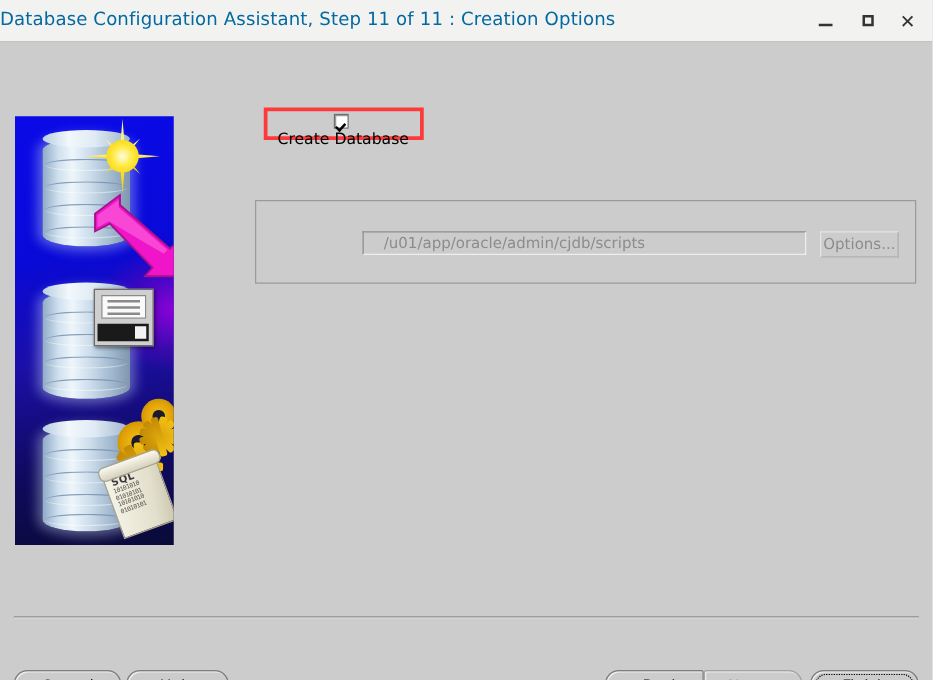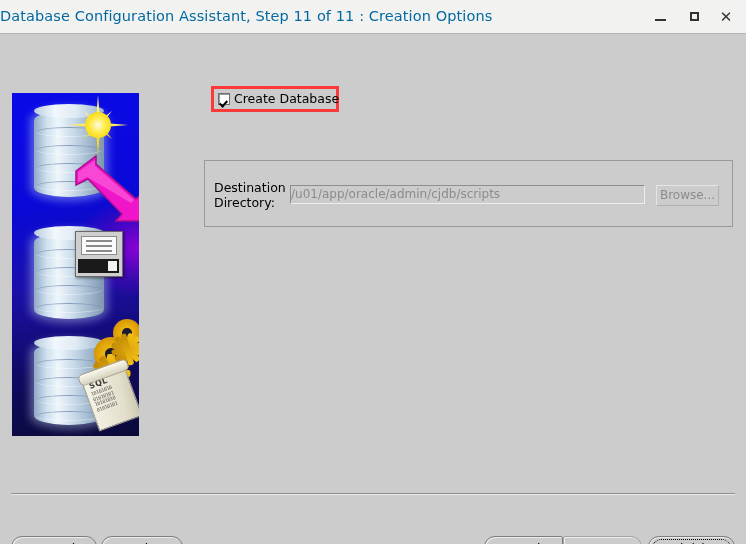--- a/index.html
+++ b/index.html
@@ -207,21 +207,21 @@
 
   
   #create-db-highlight {
     position: absolute; left: 211px; top: 52px;
     width: 128px; height: 26px;
     border: 3px solid #fd3a3a;
     box-sizing: border-box;
   }
   #create-db-row {
     position: absolute; left: 218px; top: 57px;
-    display: flex; align-items: center;
+    display: flex; align-items: center; flex-direction: column;
   }
   .cbox {
     width: 12px; height: 12px;
     background: #ffffff;
     border: 1px solid #6e6e6e;
     box-shadow: inset 1px 1px 0 #9a9a9a;
     display: inline-block; position: relative;
     box-sizing: border-box;
   }
   .cbox.checked::after {
@@ -254,21 +254,21 @@
     font-size: 12.5px; color: #000; line-height: 15px;
   }
   #dest-field {
     position: absolute; left: 290px; top: 151px;
     width: 355px; height: 19px;
     background: #cccccc;
     border: 1px solid #8d8d8d;
     border-right-color: #eeeeee; border-bottom-color: #eeeeee;
     box-sizing: border-box;
     font-size: 12px; color: #8c8c8c;
-    line-height: 17px; padding-left: 0;
+    line-height: 17px; padding-left: 16px;
     white-space: nowrap; overflow: hidden;
   }
   #browse-button {
     position: absolute; left: 656px; top: 151px;
     width: 63px; height: 21px;
     background: #cccccc;
     border: 1px solid #b0b0b0;
     border-top-color: #e4e4e4; border-left-color: #e4e4e4;
     box-sizing: border-box;
     font-size: 12px; color: #8c8c8c;
@@ -414,28 +414,24 @@
 
     <div id="create-db-highlight"></div>
 
     <div id="create-db-row">
       <span class="cbox checked"></span>
       <span class="cb-label">Create Database</span>
     </div>
 
     <div id="scripts-group"></div>
 
-    <div id="dest-label">
-      <div>Destination</div>
-      <div>Directory:</div>
-    </div>
 
     <div id="dest-field">/u01/app/oracle/admin/cjdb/scripts</div>
 
-    <div id="browse-button">Browse...</div>
+    <div id="browse-button">Options...</div>
 
     <div id="separator"></div>
 
     <div class="mbtn" id="btn-cancel">Cancel</div>
     <div class="mbtn" id="btn-help">Help</div>
 
     <div class="mbtn" id="btn-back">
       <span class="nav-chev">«</span>
       <span class="mnem">Back</span>
     </div>

